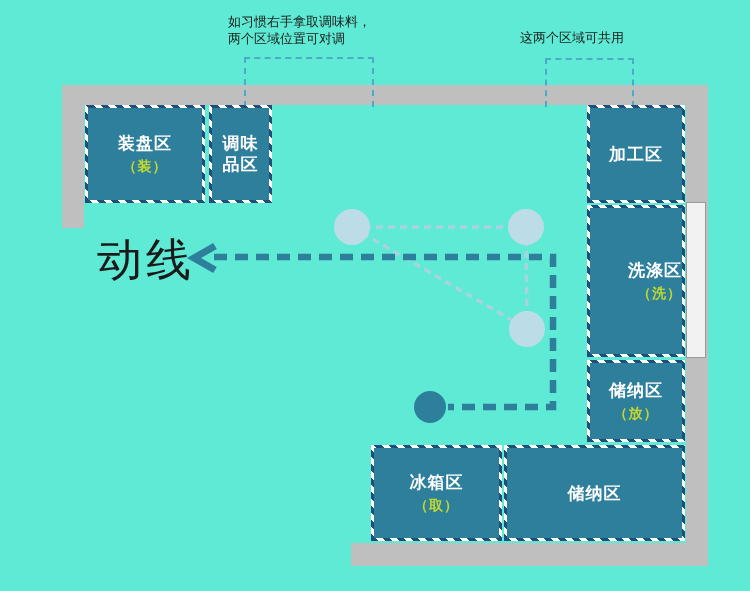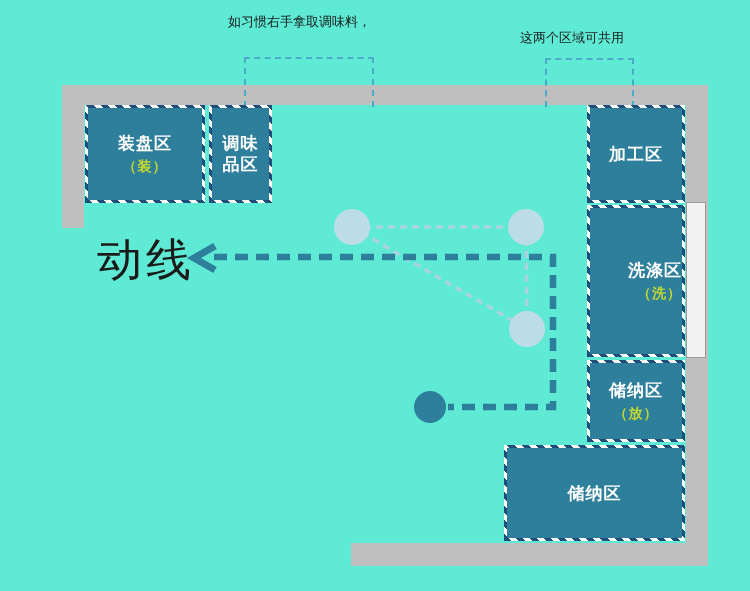--- a/index.html
+++ b/index.html
@@ -60,20 +60,21 @@
 <div class="canvas">
 
   <div class="wall wall-top"></div>
   <div class="wall wall-left"></div>
   <div class="wall wall-right"></div>
   <div class="wall wall-bottom"></div>
   <div class="window"></div>
 
   <div class="note note-left">
     <div>如习惯右手拿取调味料，</div>
+    <div>两个区域位置可对调</div>
   </div>
   <div class="bracket bracket-left"></div>
 
   <div class="note note-right">这两个区域可共用</div>
   <div class="bracket bracket-right"></div>
 
   <div class="zone z-plating">
     <div class="zone-label">装盘区</div>
     <div class="zone-sub">（装）</div>
   </div>
@@ -86,20 +87,24 @@
 
   </div>
   <div class="zone z-washing">
     <div class="zone-label">洗涤区</div>
     <div class="zone-sub">（洗）</div>
   </div>
   <div class="zone z-storage-right">
     <div class="zone-label">储纳区</div>
     <div class="zone-sub">（放）</div>
   </div>
+  <div class="zone z-fridge">
+    <div class="zone-label">冰箱区</div>
+    <div class="zone-sub">（取）</div>
+  </div>
   <div class="zone z-storage-bottom">
     <div class="zone-label">储纳区</div>
 
   </div>
 
   <div class="flow-label">动线</div>
 
   <svg class="overlay" viewBox="0 0 750 591" xmlns="http://www.w3.org/2000/svg">
 
     <line class="tri-line" x1="352" y1="227" x2="526" y2="227"></line>

